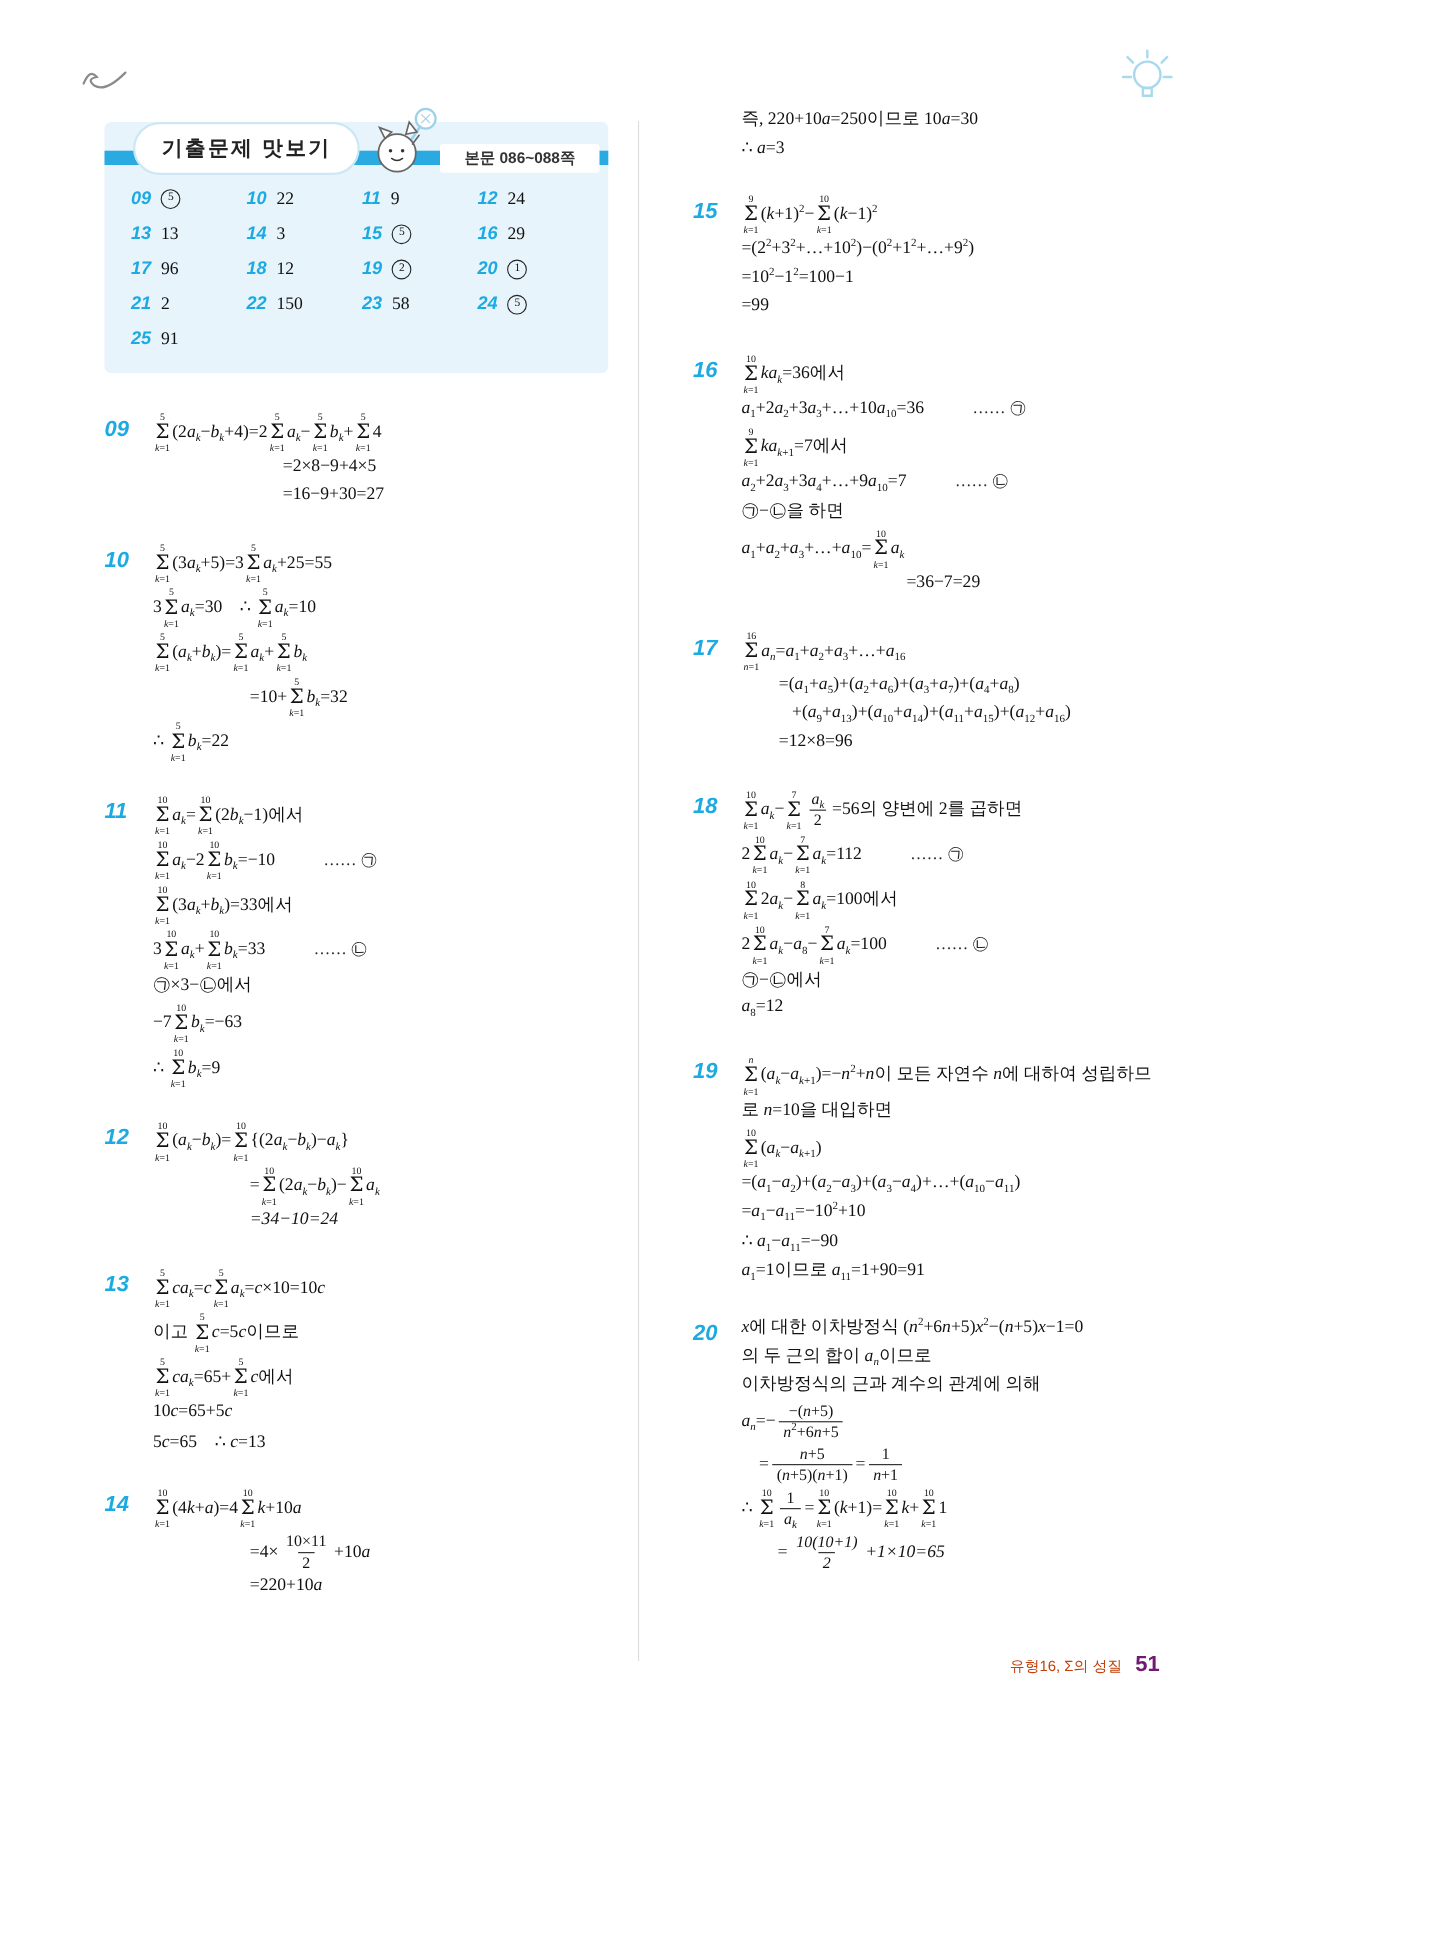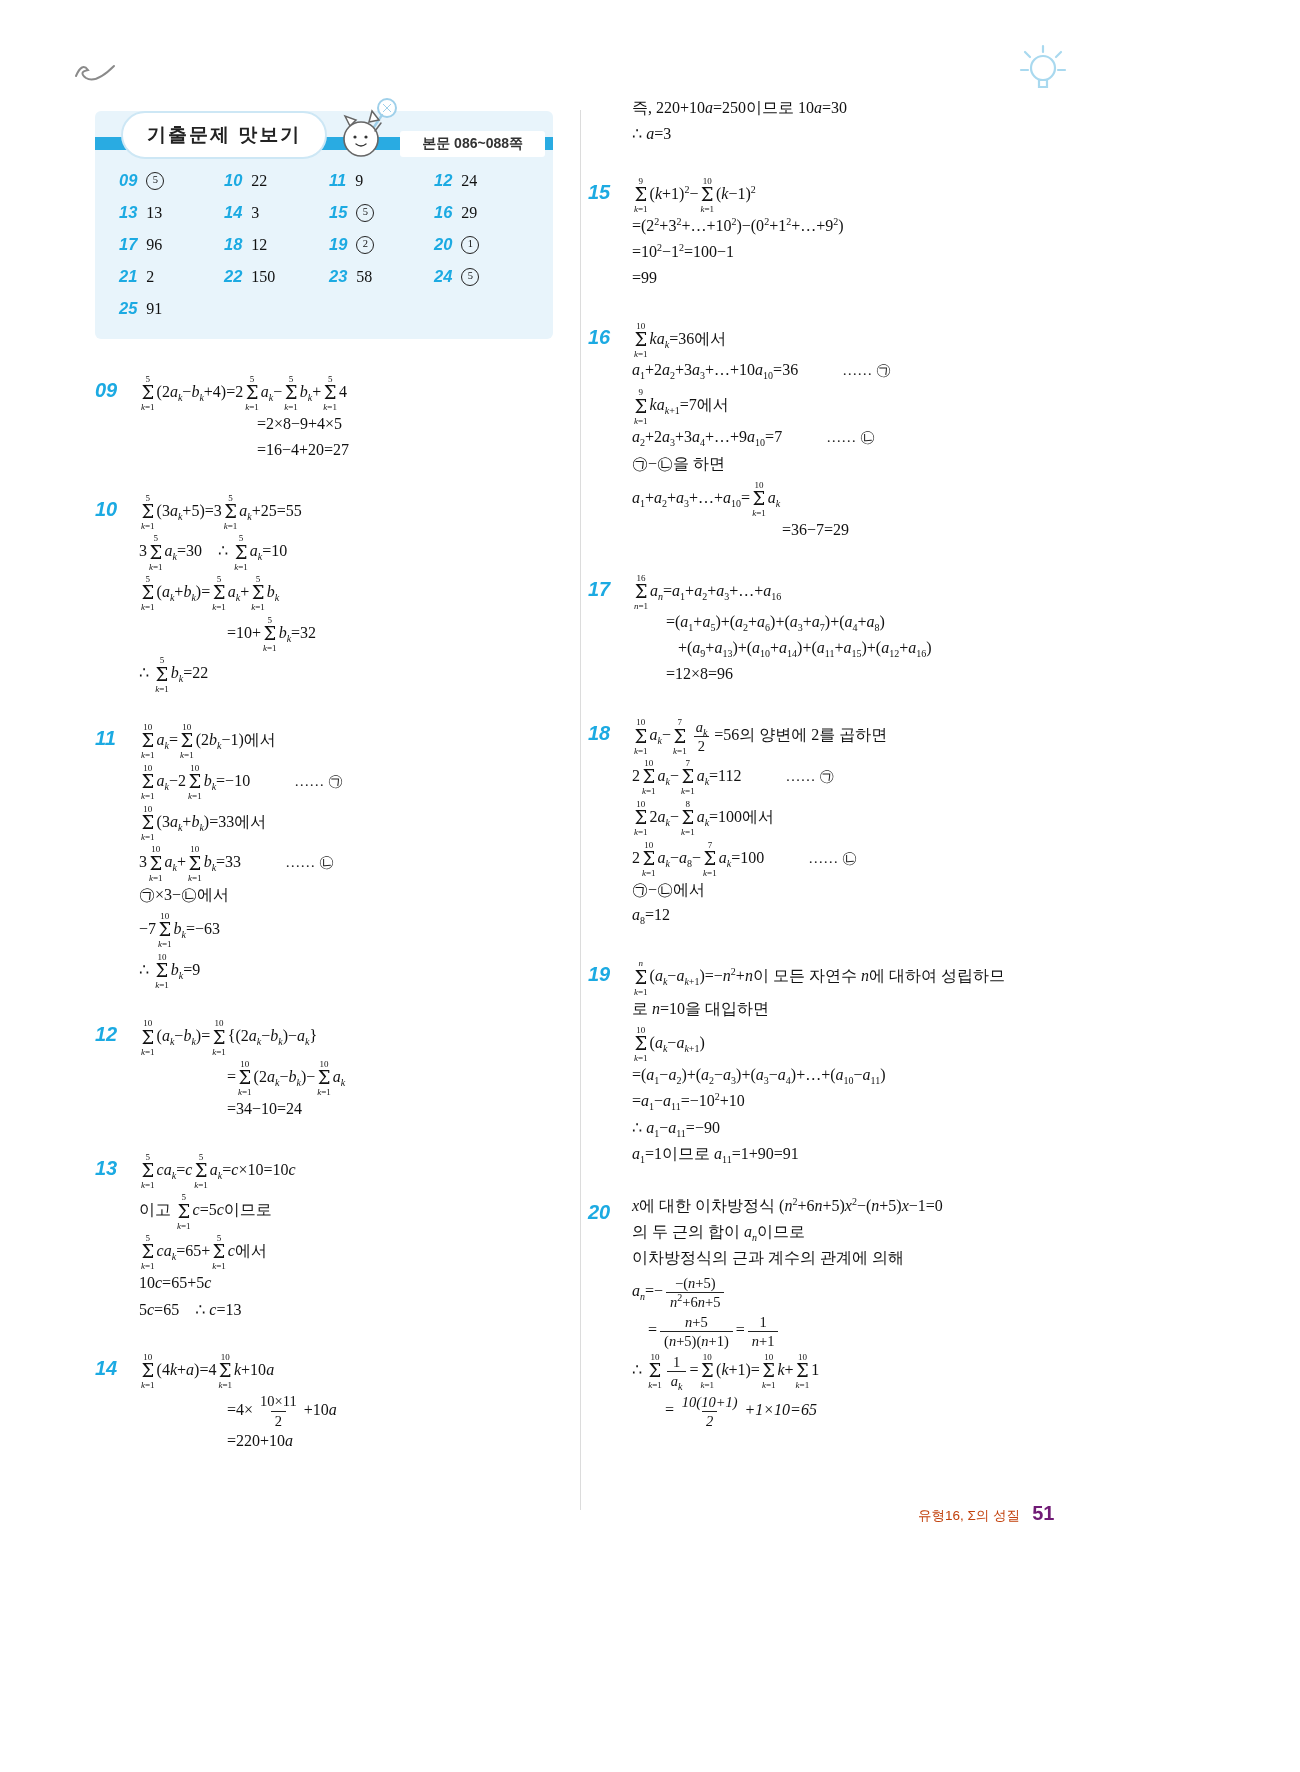--- a/index.html
+++ b/index.html
@@ -21,21 +21,21 @@
   .ans-grid{position:absolute;left:24px;top:60px;right:14px;display:grid;grid-template-columns:repeat(4,1fr);row-gap:13px;}
   .ans-cell{display:flex;align-items:center;gap:9px;}
   .ans-num{color:#1caae2;font-weight:bold;font-style:italic;font-size:16.5px;}
   .ans-val{font-family:"Liberation Serif","DejaVu Serif",serif;font-size:16px;color:#111;display:inline-flex;align-items:center;}
   .circled{display:inline-flex;align-items:center;justify-content:center;width:16px;height:16px;border:1px solid #222;border-radius:50%;
            font-size:10.5px;line-height:1;font-family:"Liberation Serif",serif;}
 
   
   .col{position:absolute;}
   .col-left{left:95px;top:372px;width:472px;}
-  .col-right{left:588px;top:96px;width:614px;}
+  .col-right{left:630px;top:96px;width:614px;}
   .col-divider{position:absolute;left:580px;top:110px;height:1400px;width:1px;background:#dcdcdc;}
 
   .solution{display:flex;margin-bottom:24px;}
   .sol-num{width:44px;flex:0 0 44px;color:#1caae2;font-weight:bold;font-style:italic;font-size:20px;padding-top:7px;}
   .sol-body{flex:1;min-width:0;}
   .line{margin:2px 0;font-family:"Liberation Serif","DejaVu Serif",serif;font-size:16px;color:#111;min-height:24px;}
   .math i{font-style:italic;}
   .tag{margin-left:44px;font-size:15px;color:#222;font-family:"Liberation Serif",serif;white-space:nowrap;}
 
   
@@ -200,21 +200,21 @@
               </span><i class="mi">a</i><sub class="msub"><i class="mi">k</i></sub>−<span class="sigma">
                 <span class="sg-up">5</span>
                 <span class="sg-sym">Σ</span>
                 <span class="sg-lo"><i class="mi">k</i>=1</span>
               </span><i class="mi">b</i><sub class="msub"><i class="mi">k</i></sub>+<span class="sigma">
                 <span class="sg-up">5</span>
                 <span class="sg-sym">Σ</span>
                 <span class="sg-lo"><i class="mi">k</i>=1</span>
               </span>4</span></div>
           <div class="line" style="margin-left: 118px;"><span class="math">=2×8−9+4×5</span></div>
-          <div class="line" style="margin-left: 118px;"><span class="math">=16−4+20=27</span></div>
+          <div class="line" style="margin-left: 118px;"><span class="math">=16−9+30=27</span></div>
         </div>
       </div>
       <div class="solution">
         <span class="sol-num">10</span>
         <div class="sol-body">
           <div class="line"><span class="math"><span class="sigma">
                 <span class="sg-up">5</span>
                 <span class="sg-sym">Σ</span>
                 <span class="sg-lo"><i class="mi">k</i>=1</span>
               </span>(3<i class="mi">a</i><sub class="msub"><i class="mi">k</i></sub>+5)=3<span class="sigma">
@@ -318,21 +318,21 @@
               </span>{(2<i class="mi">a</i><sub class="msub"><i class="mi">k</i></sub>−<i class="mi">b</i><sub class="msub"><i class="mi">k</i></sub>)−<i class="mi">a</i><sub class="msub"><i class="mi">k</i></sub>}</span></div>
           <div class="line" style="margin-left: 88px;"><span class="math">=<span class="sigma">
                 <span class="sg-up">10</span>
                 <span class="sg-sym">Σ</span>
                 <span class="sg-lo"><i class="mi">k</i>=1</span>
               </span>(2<i class="mi">a</i><sub class="msub"><i class="mi">k</i></sub>−<i class="mi">b</i><sub class="msub"><i class="mi">k</i></sub>)−<span class="sigma">
                 <span class="sg-up">10</span>
                 <span class="sg-sym">Σ</span>
                 <span class="sg-lo"><i class="mi">k</i>=1</span>
               </span><i class="mi">a</i><sub class="msub"><i class="mi">k</i></sub></span></div>
-          <div class="line" style="margin-left: 88px;"><span class="math">=34−10=24</span></div>
+          <div class="line" style="margin-left: 88px; font-style: italic;"><span class="math">=34−10=24</span></div>
         </div>
       </div>
       <div class="solution">
         <span class="sol-num">13</span>
         <div class="sol-body">
           <div class="line"><span class="math"><span class="sigma">
                 <span class="sg-up">5</span>
                 <span class="sg-sym">Σ</span>
                 <span class="sg-lo"><i class="mi">k</i>=1</span>
               </span><i class="mi">ca</i><sub class="msub"><i class="mi">k</i></sub>=<i class="mi">c</i><span class="sigma">

